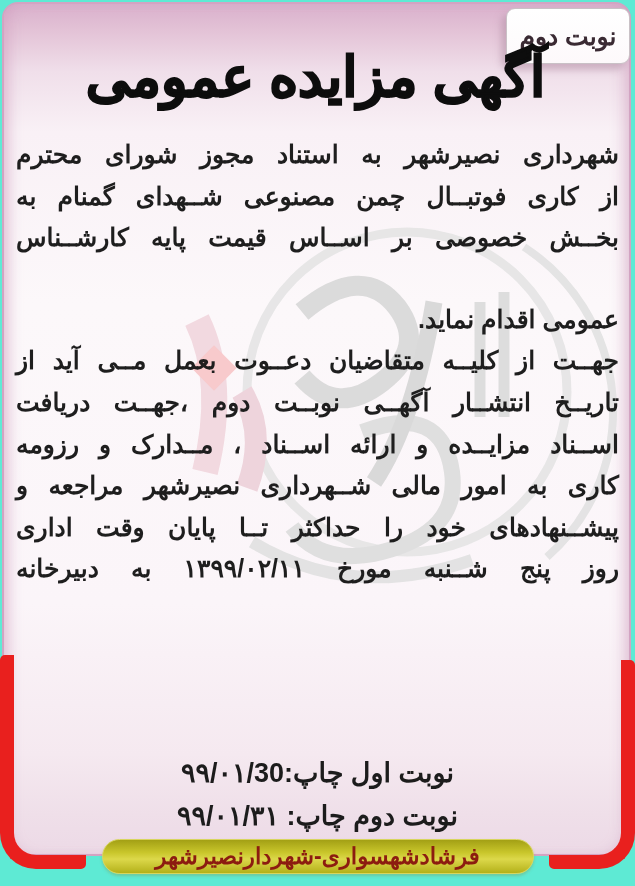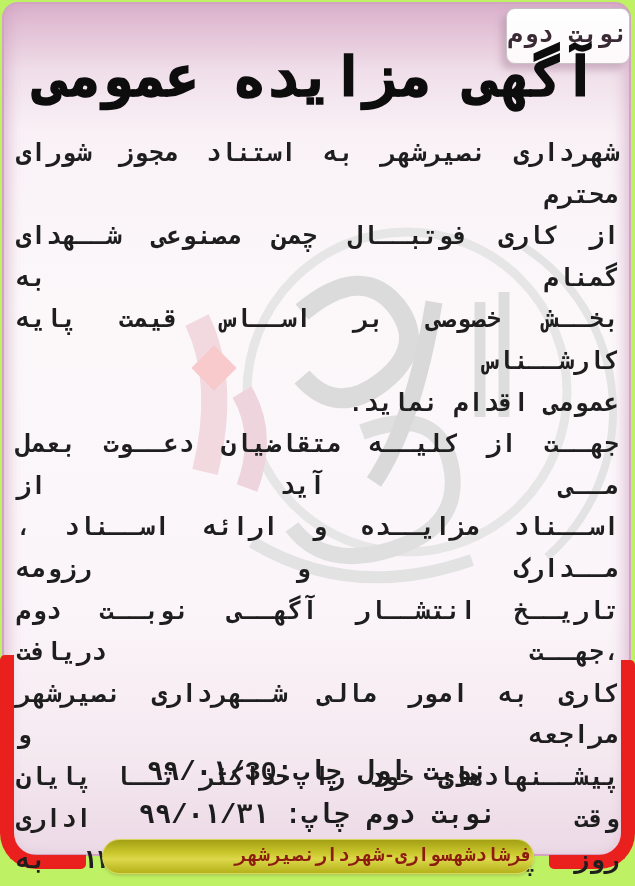--- a/index.html
+++ b/index.html
@@ -1,18 +1,18 @@
 <!DOCTYPE html>
 <html lang="fa"><head>
 <meta charset="utf-8">
 <style>
   html,body{margin:0;padding:0;background:#ffffff;}
   .page{
-    position:relative;width:635px;height:886px;background:#bef264;overflow:hidden;
-    font-family:Liberation Mono, monospace;
+    position:relative;width:635px;height:886px;background:#5eead4;overflow:hidden;
+    font-family:Liberation Sans, sans-serif;
   }
   
   .card{
     position:absolute;left:2px;top:2px;width:629px;height:854px;box-sizing:border-box;
     border:2px solid #d2a4c2;
     border-radius:16px 16px 26px 26px;
     background:linear-gradient(180deg,
       #d9b0cc 0px,#e3c2d6 26px,#f0dfea 68px,#f9f1f6 128px,
       #fcf8fa 300px,#fbf5f9 600px,#f5e9f0 750px,#efdfe9 810px,#ecd9e6 854px);
     box-shadow:inset 12px 0 14px -8px rgba(208,158,190,.65),
@@ -48,36 +48,36 @@
     direction:rtl;text-align:center;white-space:nowrap;
     font-size:55px;font-weight:bold;color:#0d0d0d;
     -webkit-text-stroke:1.6px #0d0d0d;letter-spacing:-1px;
   }
   
   .body-text{
     position:absolute;top:134px;right:16px;left:16px;z-index:4;
     direction:rtl;color:#1e1e1e;font-weight:bold;font-size:25px;
   }
   .line{text-align:justify;text-align-last:justify;line-height:41.6px;}
-  .line.end{text-align-last:right;}
+  .line.end{text-align-last:right;margin-top:40px;}
   
   .dates{
     position:absolute;top:752px;left:0;right:0;z-index:4;
     direction:rtl;text-align:center;color:#1c1c1c;
     font-weight:bold;font-size:27px;line-height:43px;
   }
   
   .banner{
     position:absolute;top:839px;left:50%;transform:translateX(-50%);
     width:432px;height:35px;z-index:5;box-sizing:border-box;
     background:linear-gradient(180deg,#a3a015 0%,#c9c62b 38%,#dcd84a 58%,#b4b11a 100%);
     border:1px solid #d8d55e;border-radius:18px;
     box-shadow:0 2px 3px rgba(140,140,60,.35);
-    direction:rtl;text-align:right;
-    color:#8c1c10;font-weight:bold;font-size:19px;line-height:33px;
+    direction:rtl;text-align:center;
+    color:#8c1c10;font-weight:bold;font-size:23px;line-height:33px;
   }
 </style>
 </head>
 <body>
 
 <div class="page">
 
   <div class="card"></div>
 
   <svg class="watermark" width="631" height="854" viewBox="0 0 631 854">
@@ -101,22 +101,22 @@
   <div class="badge">نوبت دوم</div>
 
   <h1 class="title">آگهی مزایده عمومی</h1>
 
   <div class="body-text">
     <div class="line">شهرداری نصیرشهر به استناد مجوز شورای محترم</div>
     <div class="line">از کاری فوتبــال چمن مصنوعی شــهدای گمنام به</div>
     <div class="line">بخــش خصوصی بر اســاس قیمت پایه کارشــناس</div>
     <div class="line end">عمومی اقدام نماید.</div>
     <div class="line">جهــت از کلیــه متقاضیان دعــوت بعمل مــی آید از</div>
+    <div class="line">تاریــخ انتشــار آگهــی نوبــت دوم ،جهــت دریافت</div>
     <div class="line">اســناد مزایــده و ارائه اســناد ، مــدارک و رزومه</div>
-    <div class="line">تاریــخ انتشــار آگهــی نوبــت دوم ،جهــت دریافت</div>
     <div class="line">کاری به امور مالی شــهرداری نصیرشهر مراجعه و</div>
     <div class="line">پیشــنهادهای خود را حداکثر تــا پایان وقت اداری</div>
     <div class="line">روز پنج شــنبه مورخ ۱۳۹۹/۰۲/۱۱ به دبیرخانه</div>
 
   </div>
 
   <div class="dates">
     <div>نوبت اول چاپ:۹۹/۰۱/30</div>
     <div>نوبت دوم چاپ: ۹۹/۰۱/۳۱</div>
   </div>

